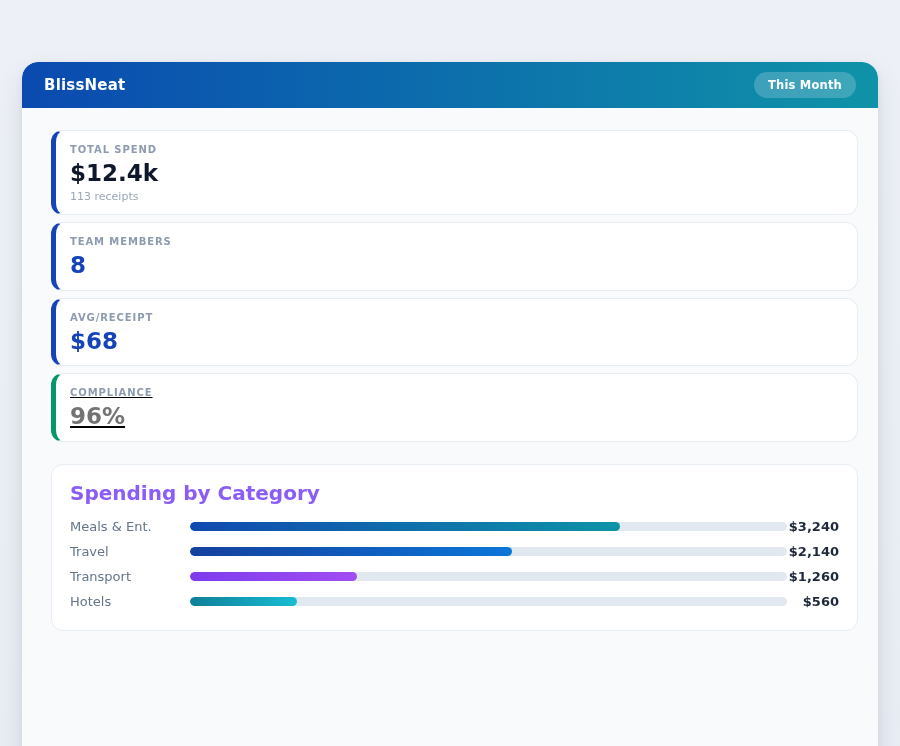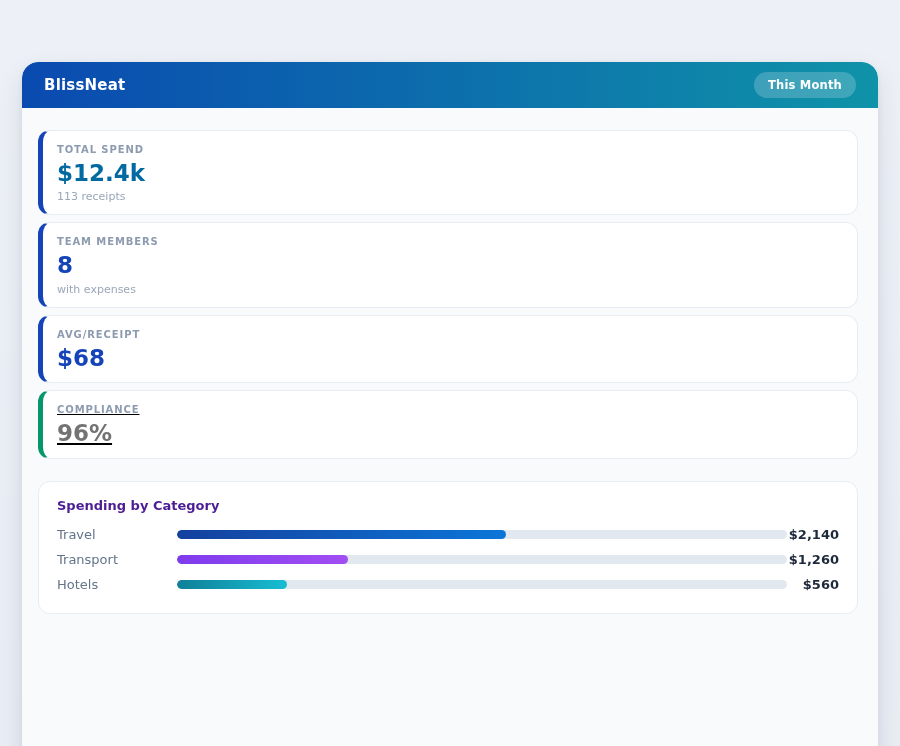--- a/index.html
+++ b/index.html
@@ -24,21 +24,21 @@
     border-radius:16px 16px 0 0;
   }
   .app-title { color:#ffffff; font-size:15px; font-weight:bold; letter-spacing:.2px; }
   .period-badge {
     background:rgba(255,255,255,.20);
     color:#ffffff; font-size:11.5px; font-weight:bold;
     padding:6px 14px; border-radius:999px;
     border:none; cursor:pointer; letter-spacing:.2px;
     font-family:inherit;
   }
-  .content { padding:22px 20px 22px 16px; }
+  .content { padding:22px 20px 22px 29px; }
   .stat-card {
     background:#ffffff;
     border:1px solid #e8edf3;
     border-left:5px solid #1544b8;
     border-radius:12px;
     padding:13px 16px 11px 14px;
     margin-bottom:7px;
   }
   .stat-label {
     font-size:10px; font-weight:bold; letter-spacing:.9px;
@@ -46,21 +46,21 @@
   }
   .stat-value { font-size:23px; font-weight:bold; color:#1544b8; margin-top:5px; line-height:1.15; }
   .stat-sub { font-size:11px; color:#9aa7b8; margin-top:4px; }
   .chart-card {
     background:#ffffff;
     border:1px solid #e8edf3;
     border-radius:12px;
     padding:16px 18px 16px 18px;
     margin-top:22px;
   }
-  .chart-title { font-size:13px; font-weight:bold; color:#4c1d95; }
+  .chart-title { font-size:20px; font-weight:bold; color:#8b5cf6; }
   .chart-rows { margin-top:9px; }
   .chart-row {
     display:grid;
     grid-template-columns:120px 1fr 52px;
     align-items:center;
     height:25px;
   }
   .cat-label { font-size:13px; color:#64748b; }
   .bar-track {
     height:9px; border-radius:5px;
@@ -77,46 +77,52 @@
 
   <div class="app-header" style="background: linear-gradient(90deg, rgb(10, 74, 176), rgb(15, 147, 168));">
     <div class="app-title">BlissNeat</div>
     <button class="period-badge">This Month</button>
   </div>
 
   <div class="content">
 
     <div class="stat-card" style="border-left-color: rgb(21, 68, 184);">
       <div class="stat-label">TOTAL SPEND</div>
-      <div class="stat-value" style="color: #0369a1;">$12.4k</div>
+      <div class="stat-value" style="color: #0f172a;">$12.4k</div>
       <div class="stat-sub">113 receipts</div>
     </div>
 
     <div class="stat-card" style="border-left-color: rgb(21, 68, 184);">
       <div class="stat-label">TEAM MEMBERS</div>
       <div class="stat-value" style="color: rgb(21, 68, 184);">8</div>
-      <div class="stat-sub">with expenses</div>
     </div>
 
     <div class="stat-card" style="border-left-color: rgb(21, 68, 184);">
       <div class="stat-label">AVG/RECEIPT</div>
       <div class="stat-value" style="color: rgb(21, 68, 184);">$68</div>
 
     </div>
 
     <div class="stat-card" style="border-left-color: rgb(5, 150, 105); text-decoration: underline;">
       <div class="stat-label">COMPLIANCE</div>
       <div class="stat-value" style="color: #737373;">96%</div>
 
     </div>
 
     <div class="chart-card">
       <div class="chart-title">Spending by Category</div>
       <div class="chart-rows">
 
+        <div class="chart-row">
+          <div class="cat-label">Meals &amp; Ent.</div>
+          <div class="bar-track">
+              <div class="bar-fill" style="width: 72%; background: linear-gradient(90deg, rgb(17, 73, 176), rgb(13, 147, 166));"></div>
+            </div>
+          <div class="val-label">$3,240</div>
+        </div>
 
         <div class="chart-row">
           <div class="cat-label">Travel</div>
           <div class="bar-track">
               <div class="bar-fill" style="width: 54%; background: linear-gradient(90deg, rgb(21, 64, 158), rgb(11, 118, 216));"></div>
             </div>
           <div class="val-label">$2,140</div>
         </div>
 
 

